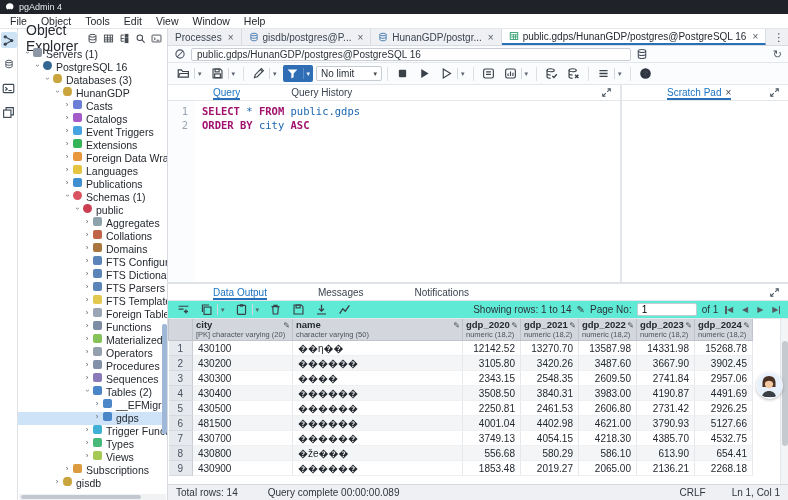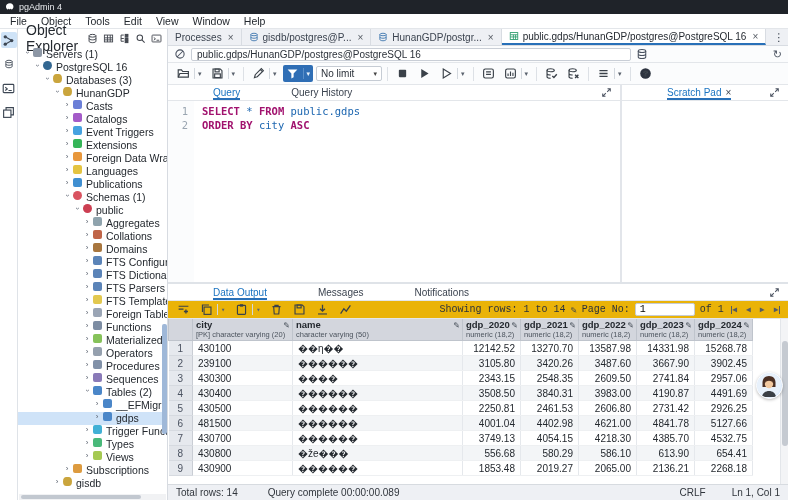--- a/index.html
+++ b/index.html
@@ -79,21 +79,21 @@
   .gutter { width:26px; background:#fbfcfd; color:#9aa5b1; text-align:right; padding:3px 6px 0 0; line-height:14px; flex:0 0 auto; }
   .codelines { padding:3px 0 0 8px; line-height:14px; white-space:pre; }
   .tk-kw { color:#a1126e; font-weight:bold; }
   .tk-id { color:#1c66b0; }
   .tk-op { color:#1c66b0; }
   .scratch-body { flex:1; background:#fff; }
 
   
   .results { height:202px; display:flex; flex-direction:column; border-top:2px solid #dfe3e8; flex:0 0 auto; }
   .rtabs { height:17px; display:flex; align-items:center; gap:14px; padding:0 8px; border-bottom:1px solid #e3e6ea; flex:0 0 auto; }
-  .rtoolbar { height:18px; display:flex; align-items:center; gap:4px; padding:0 6px; border-bottom:1px solid #e3e6ea; background:#eab308; flex:0 0 auto;font-family:Liberation Mono, monospace; }
+  .rtoolbar { height:18px; display:flex; align-items:center; gap:4px; padding:0 6px; border-bottom:1px solid #e3e6ea; background:#5eead4; flex:0 0 auto; }
   .rtoolbar .right { margin-left:auto; display:flex; align-items:center; gap:5px; font-size:10px; color:#2c323a; }
   .pageinput { width:60px; height:13px; border:1px solid #c6ccd4; border-radius:2px; background:#fff; font-size:10px; padding:0 4px; font-family:inherit; }
   .pgbtn { color:#555b63; font-size:8px; display:inline-flex; align-items:center; padding:0 2px; }
   .pgbtn .bar { display:inline-block; width:1.5px; height:8px; background:#555b63; }
 
   
   .gridwrap { flex:1; position:relative; overflow:hidden; background:#fff; }
   table.grid { border-collapse:collapse; table-layout:fixed; }
   .grid th { background:#d3d6dd; border:1px solid #bfc4cc; border-top:none; font-weight:normal; text-align:left; padding:1px 3px; height:21px; vertical-align:top; position:relative; }
   .grid th .cn { font-size:9.5px; font-weight:bold; color:#24292f; line-height:10px; white-space:nowrap; }
@@ -749,21 +749,21 @@
                   <td>430100</td>
                   <td>��η��</td>
                   <td class="num">12142.52</td>
                   <td class="num">13270.70</td>
                   <td class="num">13587.98</td>
                   <td class="num">14331.98</td>
                   <td class="num">15268.78</td>
                 </tr>
                 <tr class="alt">
                   <td class="rn">2</td>
-                  <td>239100</td>
+                  <td>430200</td>
                   <td>������</td>
                   <td class="num">3105.80</td>
                   <td class="num">3420.26</td>
                   <td class="num">3487.60</td>
                   <td class="num">3667.90</td>
                   <td class="num">3902.45</td>
                 </tr>
                 <tr>
                   <td class="rn">3</td>
                   <td>430300</td>
@@ -794,21 +794,21 @@
                   <td class="num">2731.42</td>
                   <td class="num">2926.25</td>
                 </tr>
                 <tr class="alt">
                   <td class="rn">6</td>
                   <td>481500</td>
                   <td>������</td>
                   <td class="num">4001.04</td>
                   <td class="num">4402.98</td>
                   <td class="num">4621.00</td>
-                  <td class="num">4841.78</td>
+                  <td class="num">3790.93</td>
                   <td class="num">5127.66</td>
                 </tr>
                 <tr>
                   <td class="rn">7</td>
                   <td>430700</td>
                   <td>������</td>
                   <td class="num">3749.13</td>
                   <td class="num">4054.15</td>
                   <td class="num">4218.30</td>
                   <td class="num">4385.70</td>

